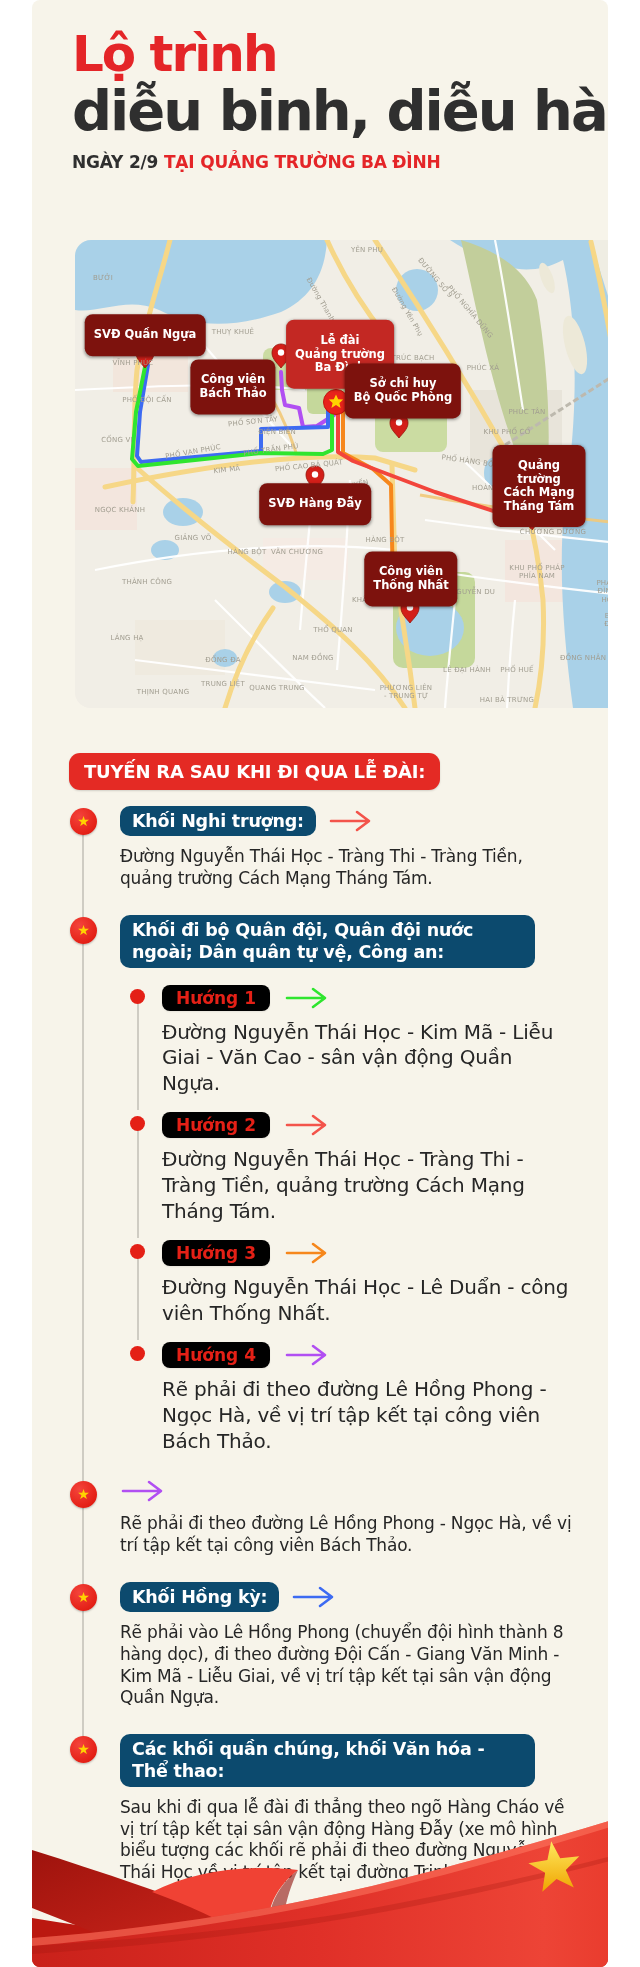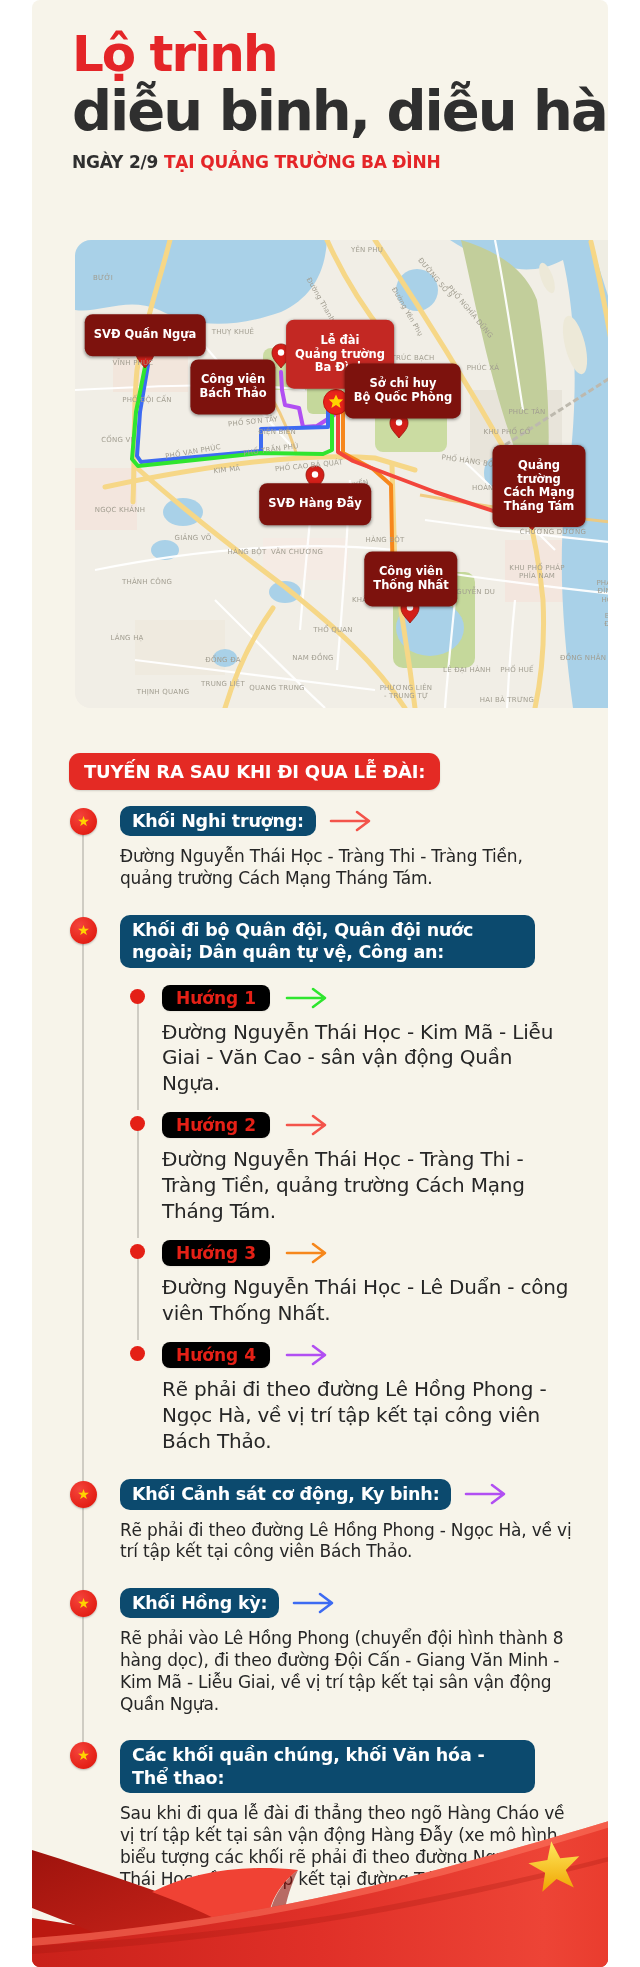--- a/index.html
+++ b/index.html
@@ -330,21 +330,20 @@
                 <path d="M3,12 H40 M29,3 L41,12 L29,21" fill="none" stroke="#B14FF2" stroke-width="2.6" stroke-linecap="round" stroke-linejoin="round"></path>
               </svg>
             </div>
             <div class="sub-body">Rẽ phải đi theo đường Lê Hồng Phong - Ngọc Hà, về vị trí tập kết tại công viên Bách Thảo.</div>
           </div>
         </div>
       </div>
       <div class="sec has-line">
         <div class="star-badge">★</div>
         <div class="sec-head">
-          <span class="sec-label">Khối Cảnh sát cơ động, Ky binh:</span>
           <svg width="50" height="24" viewBox="0 0 50 24" class="arrow-svg">
             <path d="M3,12 H40 M29,3 L41,12 L29,21" fill="none" stroke="#B14FF2" stroke-width="2.6" stroke-linecap="round" stroke-linejoin="round"></path>
           </svg>
         </div>
         <div class="sec-body">Rẽ phải đi theo đường Lê Hồng Phong - Ngọc Hà, về vị trí tập kết tại công viên Bách Thảo.</div>
       </div>
       <div class="sec has-line">
         <div class="star-badge">★</div>
         <div class="sec-head">
           <span class="sec-label">Khối Hồng kỳ:</span>

